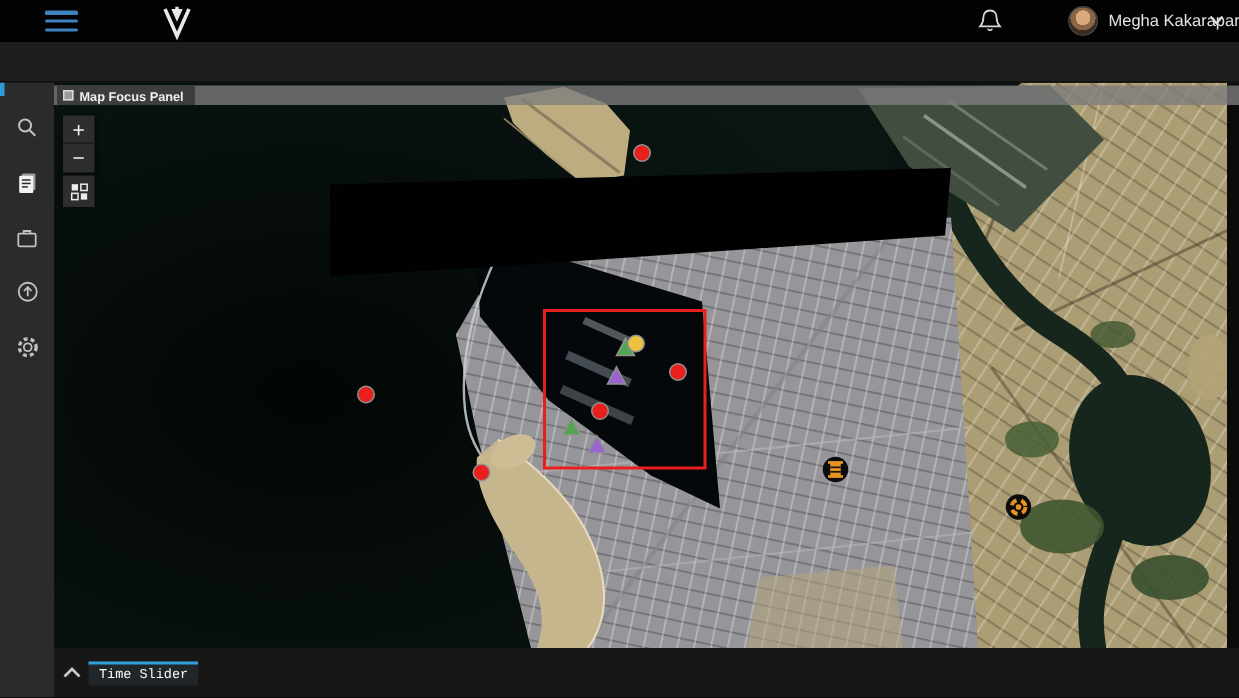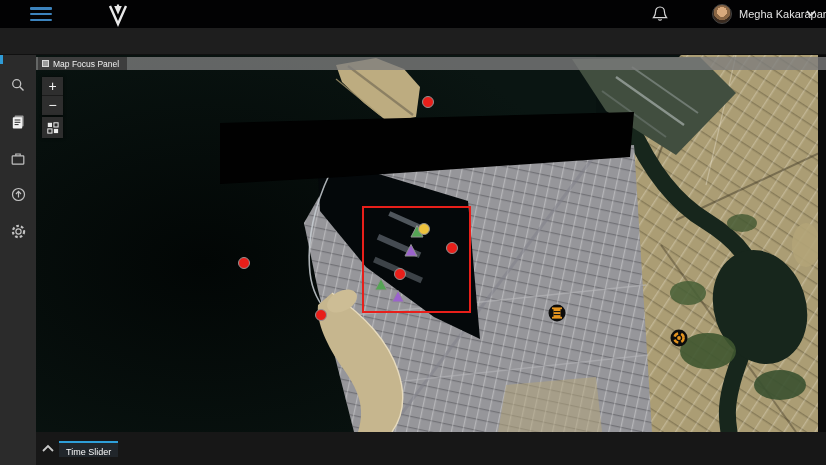--- a/index.html
+++ b/index.html
@@ -35,32 +35,32 @@
   #sidebar { left:0; top:28px; width:36px; height:437px; background:#2b2b2b; z-index:28; }
   .side-item { position:absolute; left:0; width:36px; height:34px; display:flex; align-items:center; justify-content:center; cursor:pointer; }
   .side-item.active::before { content:""; position:absolute; left:0; top:0; width:3px; height:100%; background:#2f9bd6; }
 
   
   #map-container { left:36px; top:55px; width:790px; height:377px; background:#081310; z-index:10; }
   #map-art { position:absolute; left:0; top:0; }
   #focus-bar { left:0; top:2px; width:790px; height:13px; background:rgba(125,125,125,.78); }
   #focus-tab { position:absolute; left:2px; top:0; height:13px; padding:0 8px 0 4px; background:#3d3d3d; display:flex; align-items:center; gap:4px; }
   #focus-tab .mini-icon { width:7px; height:7px; border:1px solid #d9d9d9; background:#9a9a9a; }
-  #focus-tab .lbl { font-size:8.5px; color:#f0f0f0; white-space:nowrap; }
+  #focus-tab .lbl { font-size:8.5px; color:#f0f0f0; white-space:nowrap;font-weight:bold; }
   #zoom-controls { left:6px; top:22px; width:21px; background:#2e2e2e; box-shadow:0 0 3px rgba(0,0,0,.6); }
   .zoom-btn { width:21px; height:19px; color:#f2f2f2; font-size:14px; line-height:18px; text-align:center; cursor:pointer; user-select:none; }
   #zoom-in { border-bottom:1px solid #1b1b1b; }
   #grid-btn { left:6px; top:62px; width:21px; height:21px; background:#2e2e2e; box-shadow:0 0 3px rgba(0,0,0,.6);
               display:flex; align-items:center; justify-content:center; cursor:pointer; }
 
   
   #bottom-bar { left:36px; top:432px; width:790px; height:33px; background:#171717; z-index:27; }
   #collapse-btn { position:absolute; left:4px; top:10px; width:16px; height:14px; cursor:pointer; }
   #time-slider-tab { position:absolute; left:23px; top:9px; height:16px; padding:0 7px; background:#21262b;
-                     border-top:2px solid #2e9fd9; display:flex; align-items:flex-end; cursor:pointer; }
+                     border-top:2px solid #2e9fd9; display:flex; align-items:center; cursor:pointer;font-family:Liberation Mono, monospace; }
   #time-slider-tab .lbl { font-size:9px; color:#fafafa; white-space:nowrap; }
 </style>
 </head>
 <body>
 
 <header id="app-header" class="abs">
   <div id="hamburger" class="abs">
       <span></span>
       <span></span>
       <span></span>

